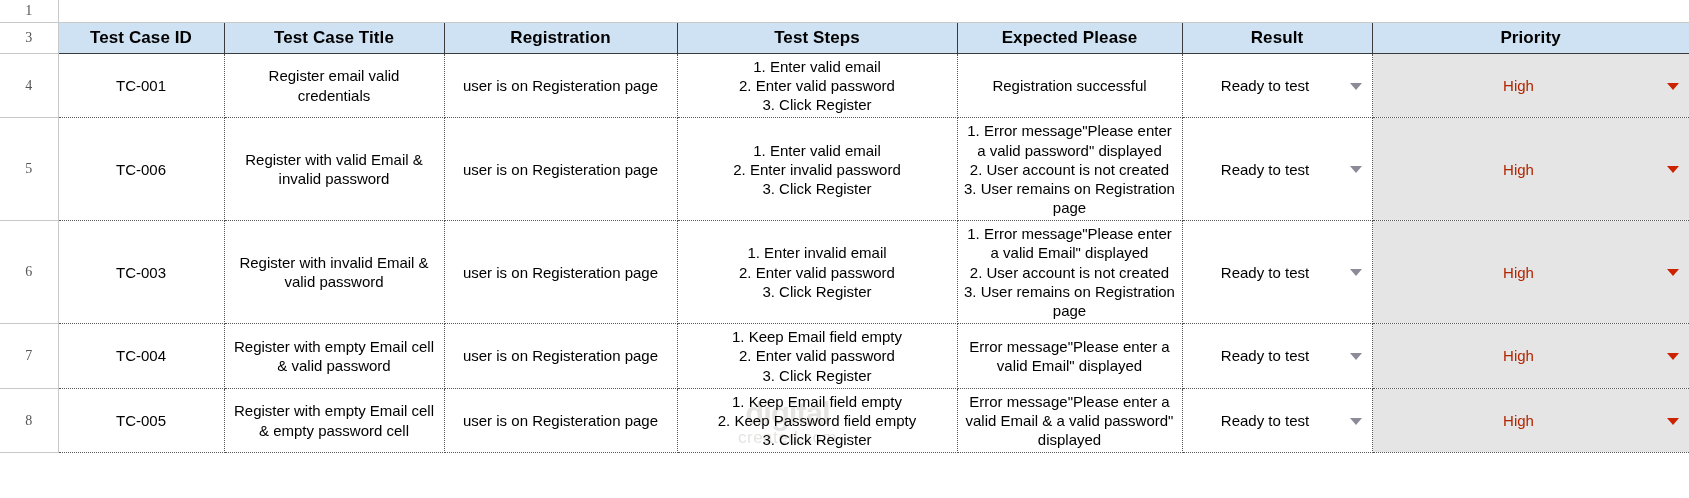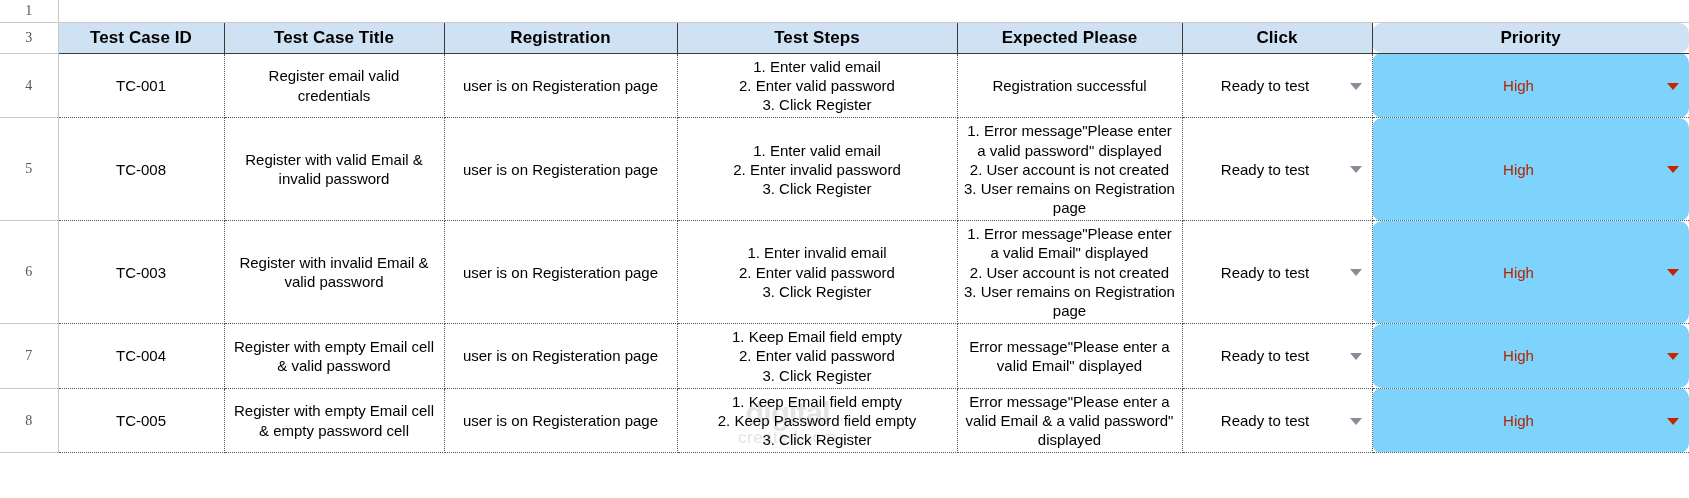--- a/index.html
+++ b/index.html
@@ -57,21 +57,21 @@
     border-right: 1px dotted #555555;
     border-bottom: 1px dotted #555555;
     text-align: center;
     vertical-align: middle;
     padding: 3px 6px;
     line-height: 1.28;
     white-space: pre-line;
     overflow: hidden;
   }
   td.cell.firstcol { border-left: 1px solid #3a3a3a; }
-  td.cell.lastcol  { border-right: 1px solid #3a3a3a; border-radius: 10px; }
+  td.cell.lastcol  { border-right: 1px solid #3a3a3a; }
 
   
   tr.header td.cell {
     background: #cfe2f3;
     font-weight: bold;
     font-size: 17px;
     border-right: 1px solid #3a3a3a;
     border-bottom: 1px solid #3a3a3a;
     border-top: 1px solid #3a3a3a;
     padding: 4px 6px;
@@ -158,21 +158,21 @@
   }
   .watermark .wm-sub {
     font-size: 17px;
     display: block;
     letter-spacing: .5px;
   }
 
   table.grid { position: relative; z-index: 1; }
   td.cell { background-color: transparent; margin-left: 43px; }
   tr.header td.cell { background-color: #cfe2f3; }
-  td.prio-cell { background-color: #7dd3fc; }
+  td.prio-cell { background-color: #e5e5e5; }
 </style>
 </head>
 <body>
 
 <div id="sheet-root">
 
   <div class="watermark">
     <span class="wm-main">digital</span>
     <span class="wm-sub">created.com</span>
   </div>
@@ -195,21 +195,21 @@
         <td class="blank" colspan="7"></td>
       </tr>
 
       <tr class="header">
         <td class="rowhdr">3</td>
         <td class="cell firstcol">Test Case ID</td>
         <td class="cell">Test Case Title</td>
         <td class="cell">Registration</td>
         <td class="cell">Test Steps</td>
         <td class="cell">Expected Please</td>
-        <td class="cell">Click</td>
+        <td class="cell">Result</td>
         <td class="cell lastcol">Priority</td>
       </tr>
 
       <tr class="datarow">
         <td class="rowhdr">4</td>
         <td class="cell firstcol">TC-001</td>
         <td class="cell">Register email valid credentials</td>
         <td class="cell">user is on Registeration page</td>
         <td class="cell">1. Enter valid email
 2. Enter valid password
@@ -220,21 +220,21 @@
           <span class="dd-arrow"></span>
         </td>
         <td class="cell lastcol prio-cell">
           <span class="chip-text">High</span>
           <span class="dd-arrow red"></span>
         </td>
       </tr>
 
       <tr class="datarow">
         <td class="rowhdr">5</td>
-        <td class="cell firstcol">TC-008</td>
+        <td class="cell firstcol">TC-006</td>
         <td class="cell">Register with valid Email &amp; invalid password</td>
         <td class="cell">user is on Registeration page</td>
         <td class="cell">1. Enter valid email
 2. Enter invalid password
 3. Click Register</td>
         <td class="cell">1. Error message"Please enter a valid password" displayed
 2. User account is not created
 3. User remains on Registration page</td>
         <td class="cell status-cell">
           <span class="chip-text">Ready to test</span>

